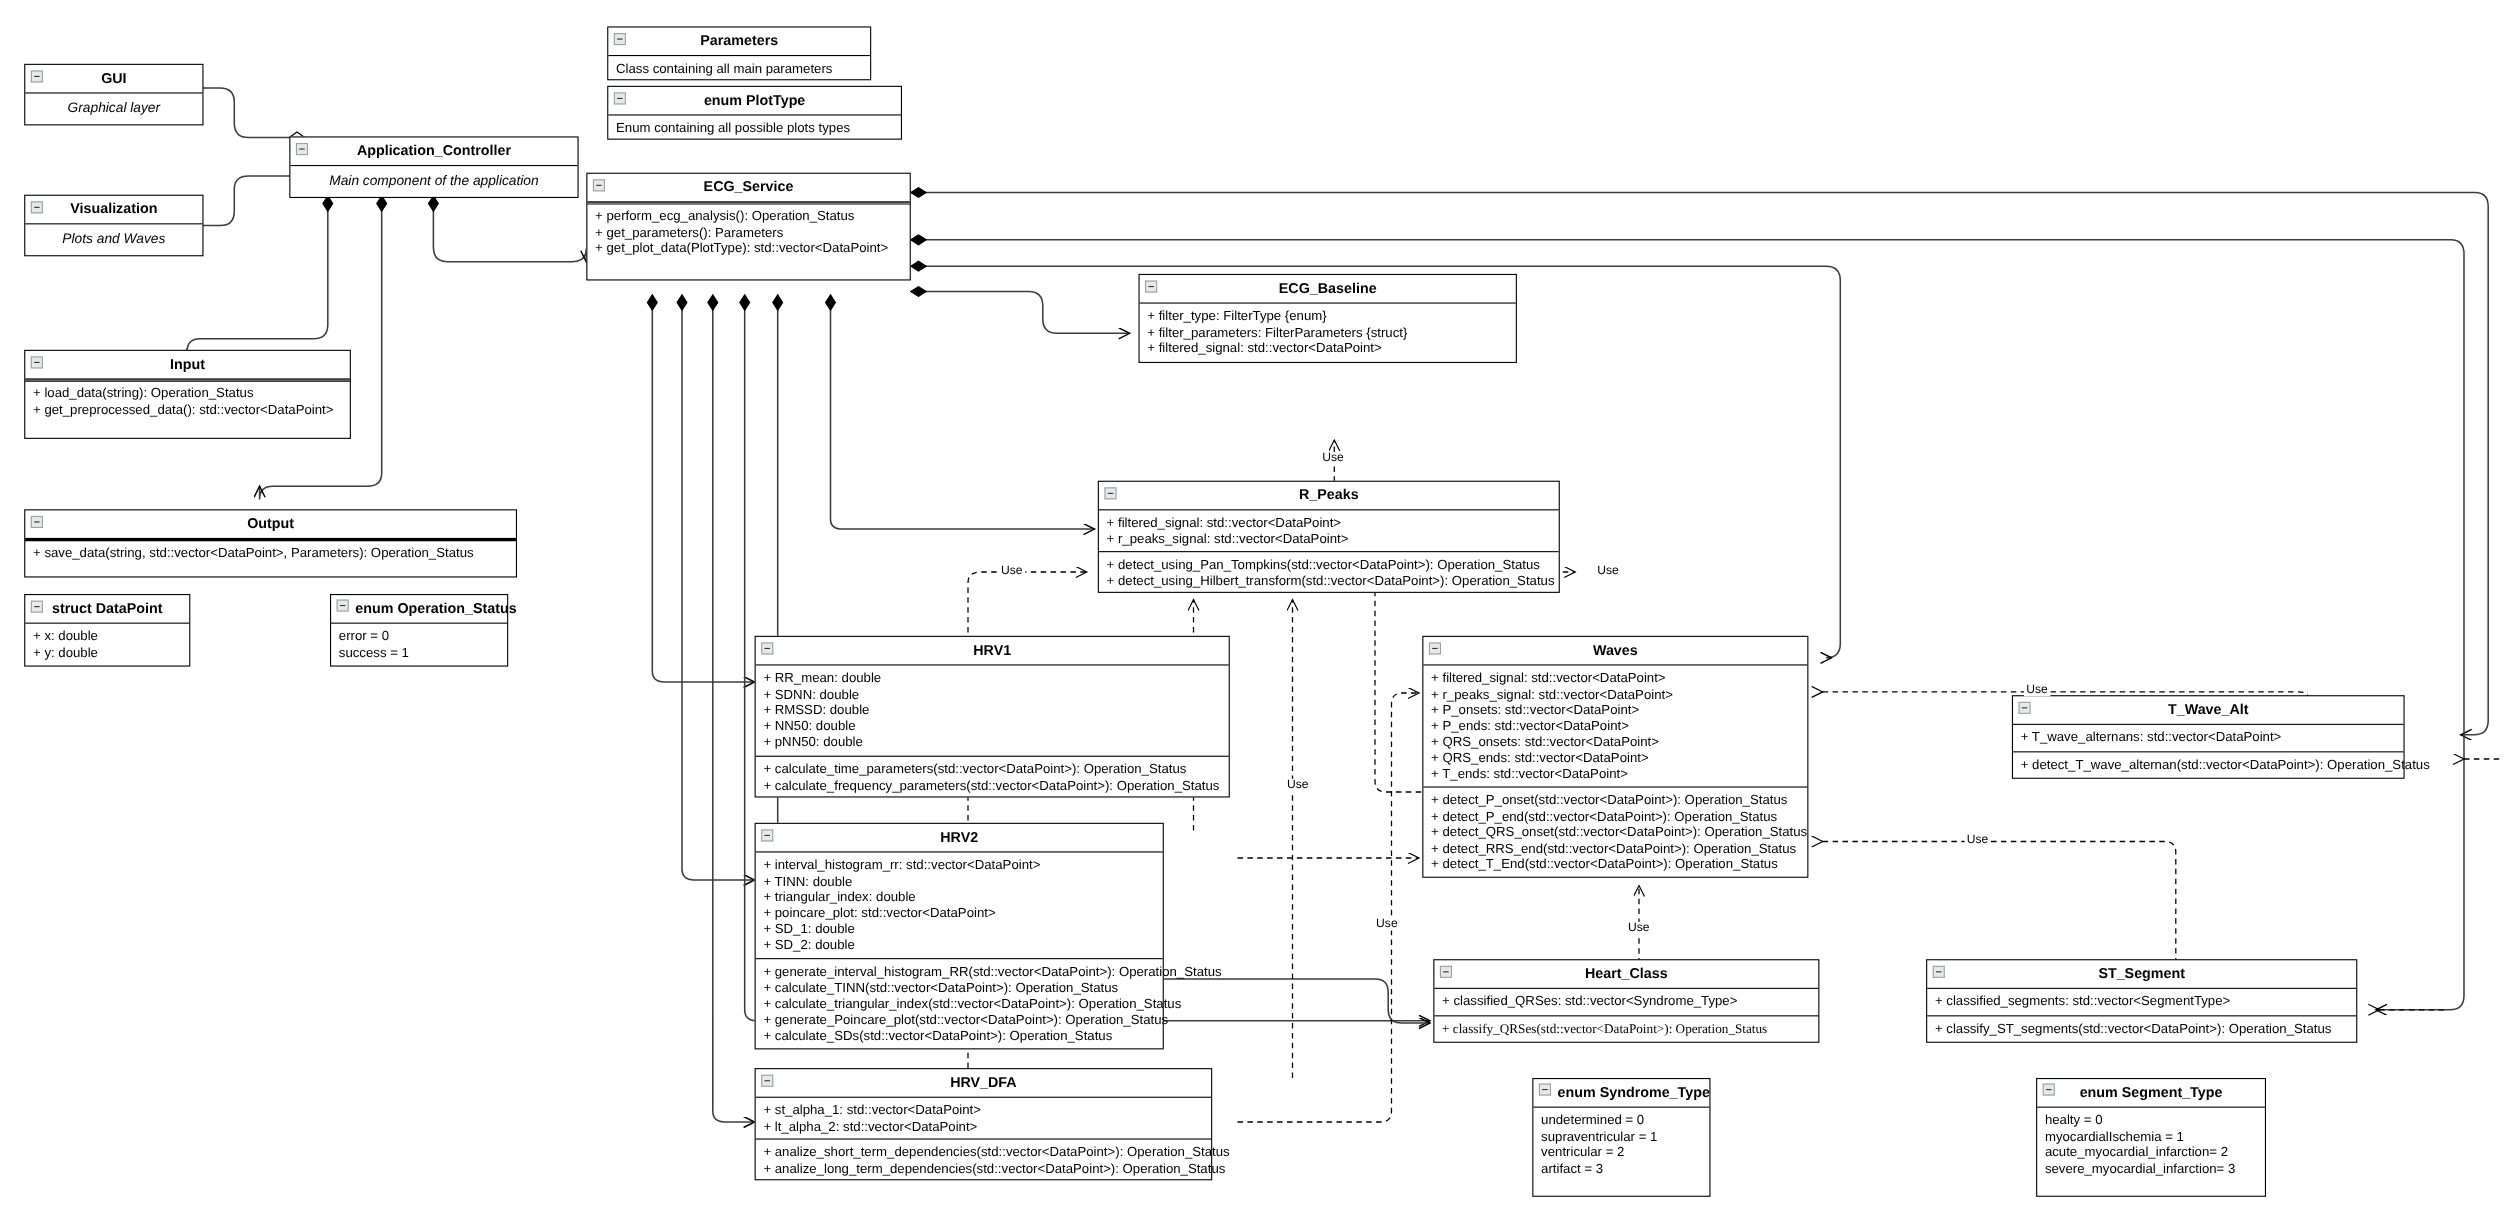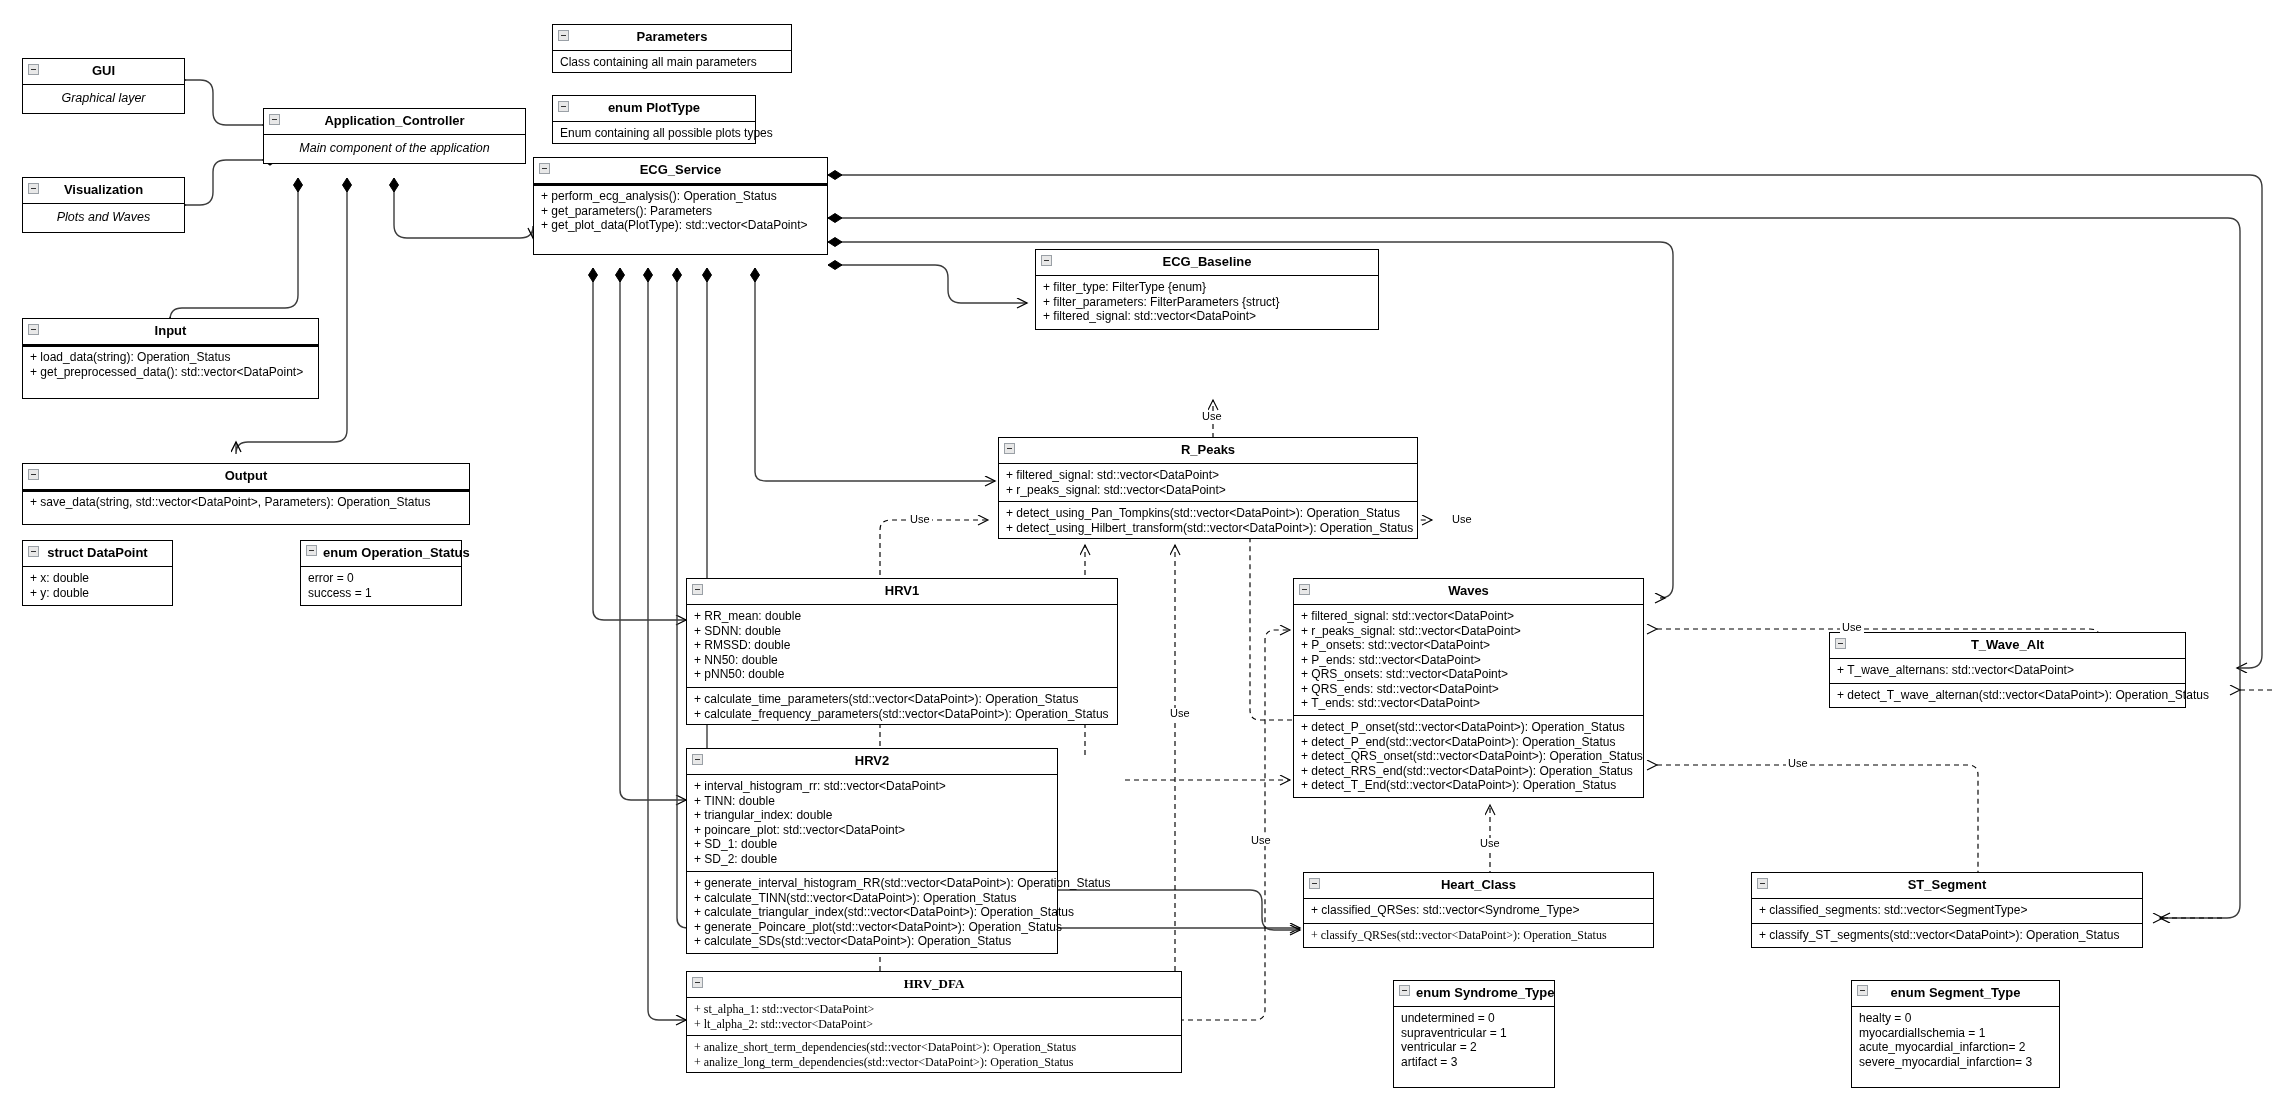--- a/index.html
+++ b/index.html
@@ -187,37 +187,37 @@
   </div>
 
   <div class="uml" style="left:22px; top:177px; width:163px;">
     <div class="uml-title">
       <span class="minus-box"></span>
       <span>Visualization</span>
     </div>
     <div class="uml-compart desc">Plots and Waves</div>
   </div>
 
-  <div class="uml" style="left:263px; top:108px; width:263px;">
+  <div class="uml" style="left:263px; top:124px; width:263px;">
     <div class="uml-title">
       <span class="minus-box"></span>
       <span>Application_Controller</span>
     </div>
     <div class="uml-compart desc">Main component of the application</div>
   </div>
 
   <div class="uml" style="left:552px; top:24px; width:240px;">
     <div class="uml-title">
       <span class="minus-box"></span>
       <span>Parameters</span>
     </div>
     <div class="uml-compart">Class containing all main parameters</div>
   </div>
 
-  <div class="uml" style="left:552px; top:95px; width:204px;">
+  <div class="uml" style="left:552px; top:78px; width:268px;">
     <div class="uml-title">
       <span class="minus-box"></span>
       <span>enum PlotType</span>
     </div>
     <div class="uml-compart">Enum containing all possible plots types</div>
   </div>
 
   <div class="uml" style="left:533px; top:157px; width:295px;">
     <div class="uml-title">
       <span class="minus-box"></span>
@@ -333,21 +333,21 @@
     </div>
     <div class="uml-compart" style="min-height:82px;">
       <div class="row">+ generate_interval_histogram_RR(std::vector&lt;DataPoint&gt;): Operation_Status</div>
       <div class="row">+ calculate_TINN(std::vector&lt;DataPoint&gt;): Operation_Status</div>
       <div class="row">+ calculate_triangular_index(std::vector&lt;DataPoint&gt;): Operation_Status</div>
       <div class="row">+ generate_Poincare_plot(std::vector&lt;DataPoint&gt;): Operation_Status</div>
       <div class="row">+ calculate_SDs(std::vector&lt;DataPoint&gt;): Operation_Status</div>
     </div>
   </div>
 
-  <div class="uml" style="left:686px; top:971px; width:496px;font-family:Liberation Serif, serif;">
+  <div class="uml" style="left:686px; top:971px; width:416px;">
     <div class="uml-title">
       <span class="minus-box"></span>
       <span>HRV_DFA</span>
     </div>
     <div class="uml-compart" style="min-height:37px;">
       <div class="row">+ st_alpha_1: std::vector&lt;DataPoint&gt;</div>
       <div class="row">+ lt_alpha_2: std::vector&lt;DataPoint&gt;</div>
     </div>
     <div class="uml-compart" style="min-height:37px;">
       <div class="row">+ analize_short_term_dependencies(std::vector&lt;DataPoint&gt;): Operation_Status</div>

